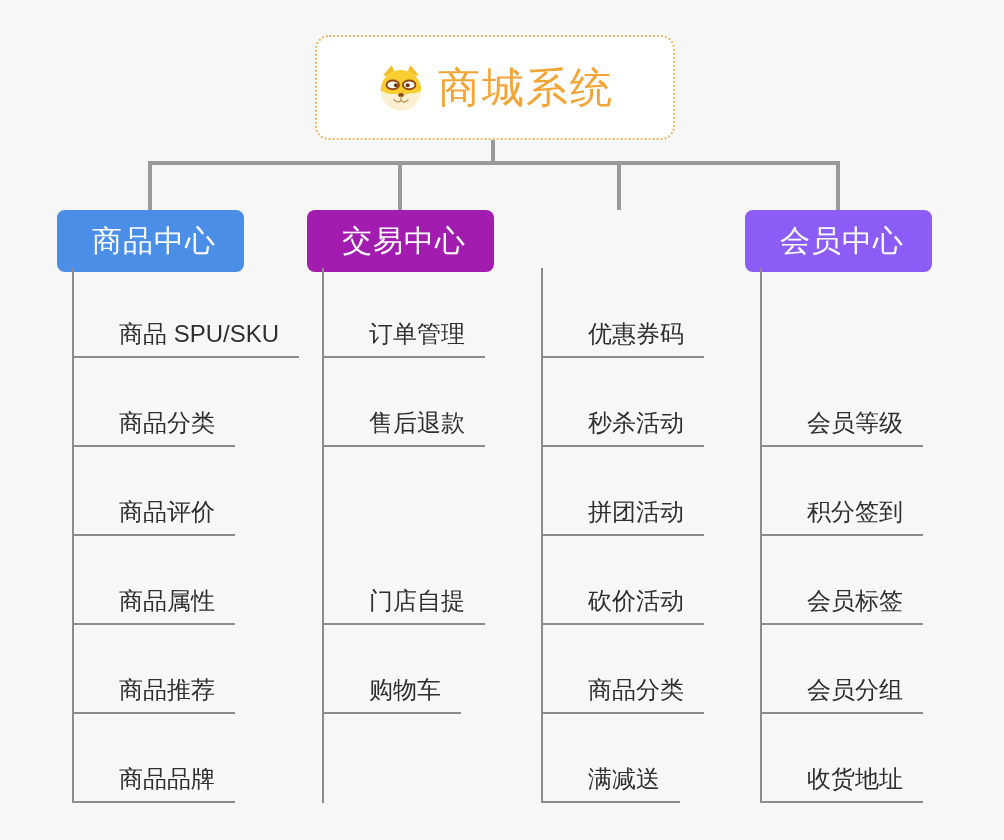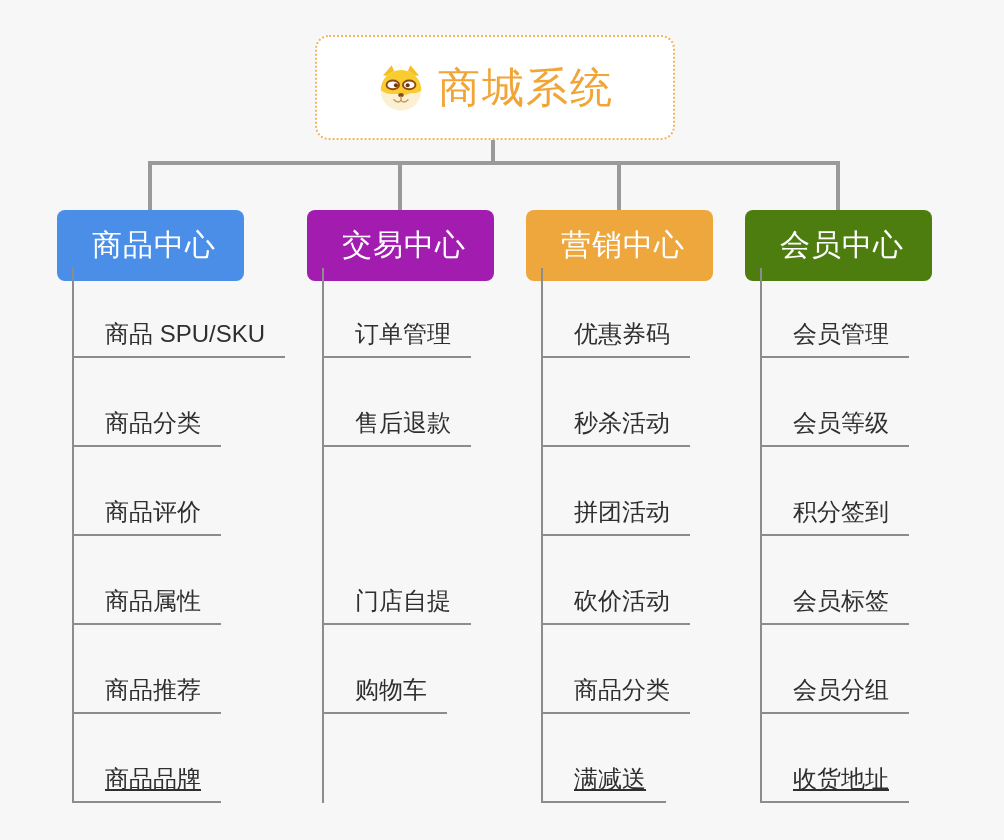--- a/index.html
+++ b/index.html
@@ -22,35 +22,35 @@
   
   .line{position:absolute;background:#9a9a9a;}
   .root-stub {left:491px;top:140px;width:4px;height:25px;}
   .bus       {left:148px;top:161px;width:692px;height:4px;}
   .drop      {top:161px;width:4px;height:49px;}
   .drop-0{left:148px;} .drop-1{left:398px;} .drop-2{left:617px;} .drop-3{left:836px;}
   
   .col{position:absolute;top:210px;width:250px;height:600px;}
   .col-0{left:57px;} .col-1{left:307px;} .col-2{left:526px;} .col-3{left:745px;}
   .branch-box{
-    position:absolute;left:0;top:0;width:187px;height:71px;border-radius:8px;
+    position:absolute;left:0;top:0;width:187px;height:62px;border-radius:8px;
     display:flex;align-items:center;justify-content:center;
     color:#ffffff;font-size:30px;letter-spacing:1px;white-space:nowrap;
     box-sizing:border-box;
     padding-left:7px;
   }
   .trunk{position:absolute;left:15px;top:58px;width:2px;height:535px;background:#8c8c8c;}
   .leaf{
     position:absolute;left:15px;
     font-size:24px;line-height:24px;color:#2f2f2f;white-space:nowrap;
-    padding:0 20px 10px 33px;
+    padding:0 20px 10px 47px;
     border-bottom:2px solid #8c8c8c;
   }
   .leaf-0{top:112px;} .leaf-1{top:201px;} .leaf-2{top:290px;}
-  .leaf-3{top:379px;} .leaf-4{top:468px;} .leaf-5{top:557px;text-decoration:underline;}
+  .leaf-3{top:379px;} .leaf-4{top:468px;} .leaf-5{top:557px;}
 </style>
 </head>
 <body>
 
 <div class="root-node">
   <svg class="doge" viewBox="0 0 64 64" aria-hidden="true">
 
     <polygon points="9,16 20,3 26,17" fill="#f6be25"></polygon>
     <polygon points="55,16 44,3 38,17" fill="#f6be25"></polygon>
 
@@ -92,32 +92,30 @@
 <div class="col col-1">
   <div class="branch-box" style="background: #a21caf;">交易中心</div>
   <div class="trunk"></div>
   <div class="leaf leaf-1">售后退款</div>
   <div class="leaf leaf-0">订单管理</div>
   <div class="leaf leaf-3">门店自提</div>
   <div class="leaf leaf-4">购物车</div>
 </div>
 
 <div class="col col-2">
-  <div class="branch-box" style="background: rgb(237, 167, 61);">营销中心</div>
   <div class="trunk"></div>
   <div class="leaf leaf-0">优惠券码</div>
   <div class="leaf leaf-1">秒杀活动</div>
   <div class="leaf leaf-2">拼团活动</div>
   <div class="leaf leaf-3">砍价活动</div>
   <div class="leaf leaf-4">商品分类</div>
   <div class="leaf leaf-5">满减送</div>
 </div>
 
 <div class="col col-3">
-  <div class="branch-box" style="background: #4d7c0f;">会员中心</div>
+  <div class="branch-box" style="background: #8b5cf6;">会员中心</div>
   <div class="trunk"></div>
-  <div class="leaf leaf-0">会员管理</div>
   <div class="leaf leaf-1">会员等级</div>
   <div class="leaf leaf-2">积分签到</div>
   <div class="leaf leaf-3">会员标签</div>
   <div class="leaf leaf-4">会员分组</div>
   <div class="leaf leaf-5">收货地址</div>
 </div>
 
 </body></html>

